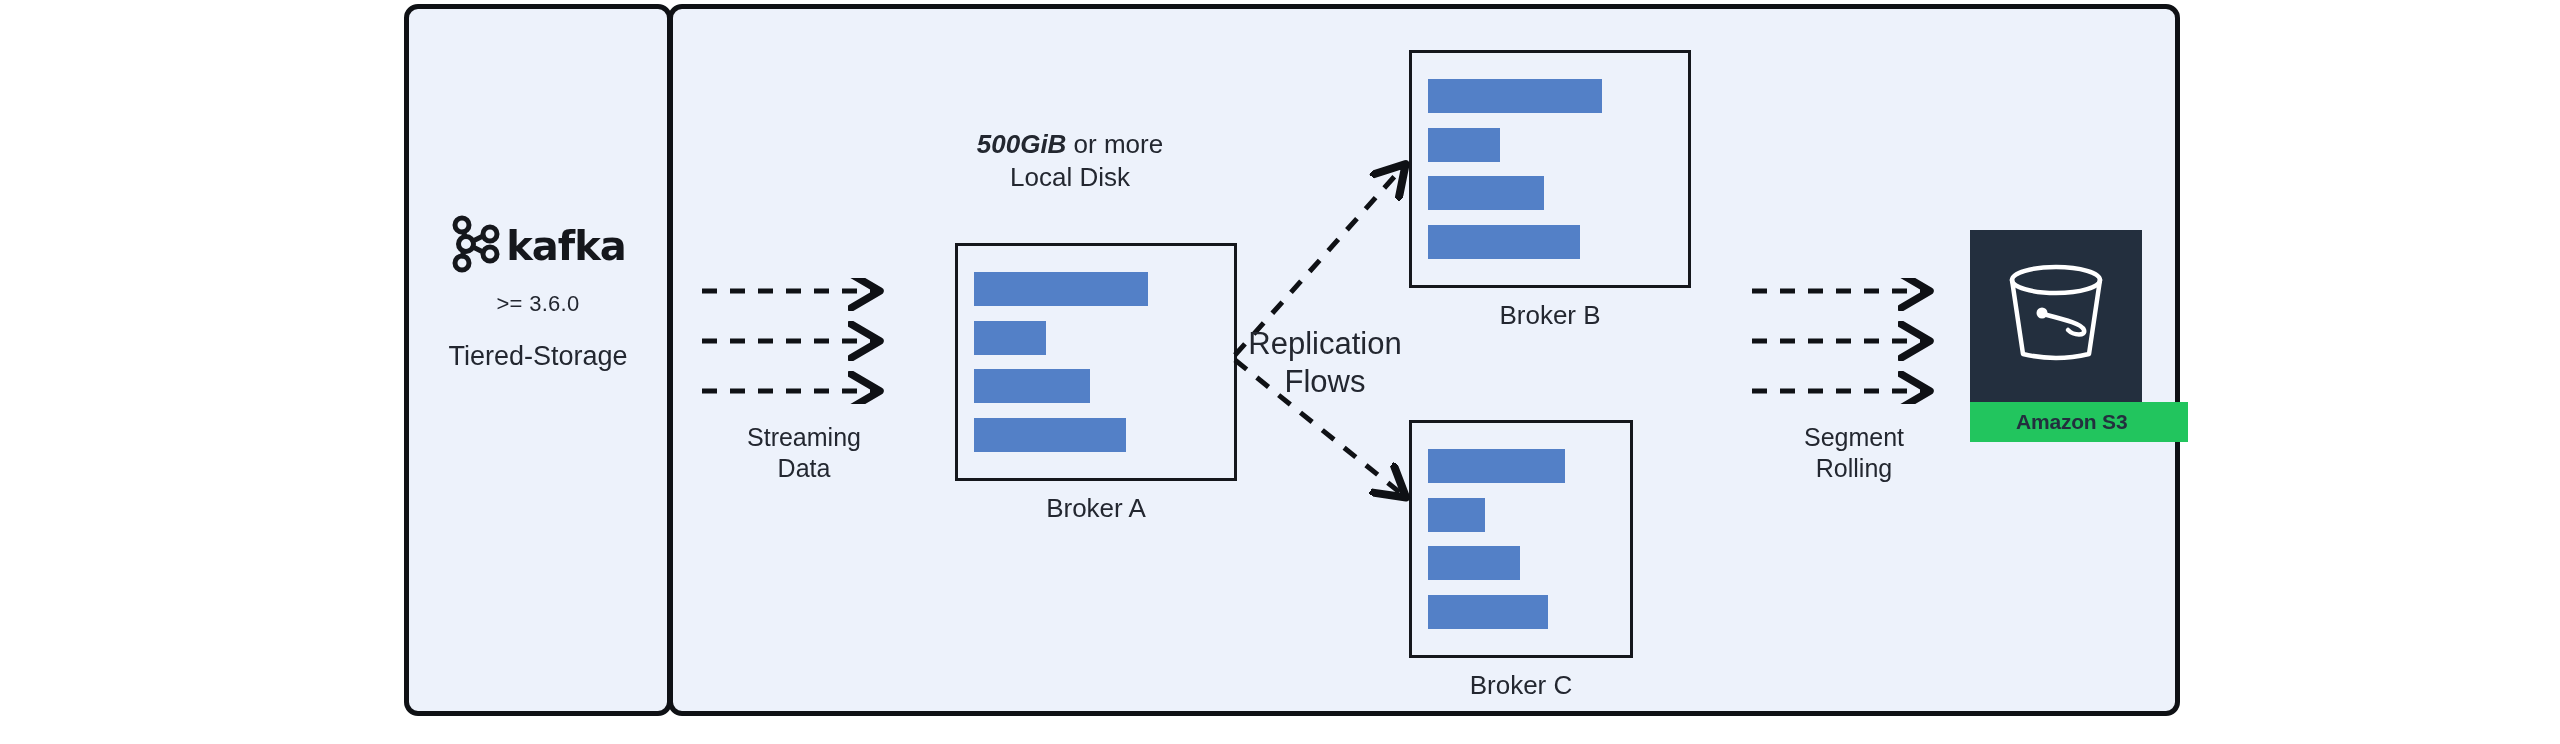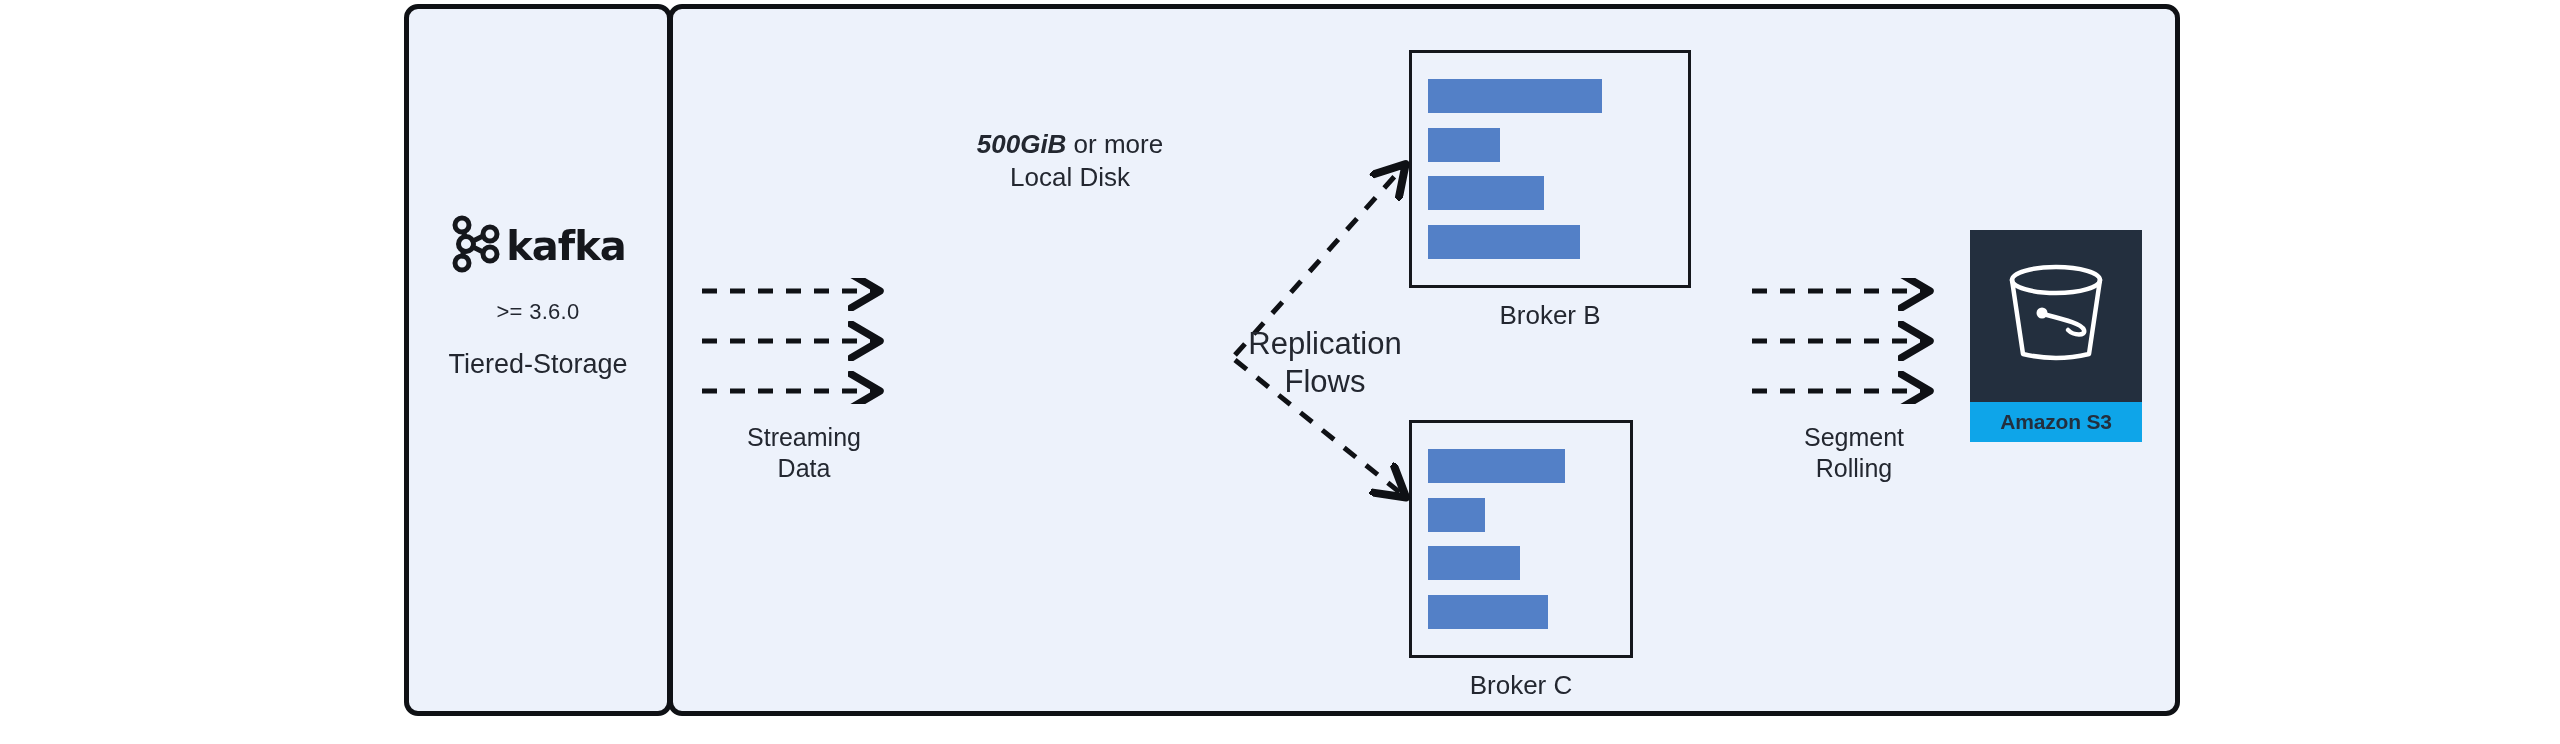--- a/index.html
+++ b/index.html
@@ -60,21 +60,21 @@
   #kafka-mark { display: block; }
   #kafka-wordmark {
     font-family: "DejaVu Sans", sans-serif;
     font-size: 40px;
     font-weight: 700;
     letter-spacing: -1px;
     color: #15171c;
     line-height: 1;
   }
   #kafka-version {
-    margin-top: 22px;
+    margin-top: 14px;
     font-size: 22px;
     color: #232730;
     letter-spacing: 0.3px;
   }
   #tiered-storage-label {
     margin-top: 24px;
     font-size: 27px;
     color: #232730;
   }
 
@@ -172,24 +172,25 @@
     width: 172px;
     height: 172px;
     background: #232f3e;
     display: flex;
     align-items: center;
     justify-content: center;
   }
   #s3-name-strip {
     width: 172px;
     height: 40px;
-    background: #0ea5e9;
+    background: #22c55e;
     display: flex;
     align-items: center;
-    justify-content: center;
+    justify-content: flex-start;
+    padding-left: 46px;
   }
   #s3-name {
     font-size: 21px;
     font-weight: 700;
     color: #232f3e;
     letter-spacing: -0.2px;
   }
 </style>
 </head>
 <body>
@@ -242,20 +243,29 @@
       <div>Streaming</div>
       <div>Data</div>
     </div>
   </div>
 
   <div id="local-disk-caption">
     <div><span class="bold">500GiB</span><span> or more</span></div>
     <div>Local Disk</div>
   </div>
 
+  <div class="broker" id="broker-a">
+    <div class="broker-box">
+      <div class="broker-bar" style="width:63%"></div>
+      <div class="broker-bar" style="width:26%"></div>
+      <div class="broker-bar" style="width:42%"></div>
+      <div class="broker-bar" style="width:55%"></div>
+    </div>
+    <div class="broker-label">Broker A</div>
+  </div>
 
   <div class="broker" id="broker-b">
     <div class="broker-box">
       <div class="broker-bar" style="width:63%"></div>
       <div class="broker-bar" style="width:26%"></div>
       <div class="broker-bar" style="width:42%"></div>
       <div class="broker-bar" style="width:55%"></div>
     </div>
     <div class="broker-label">Broker B</div>
   </div>

